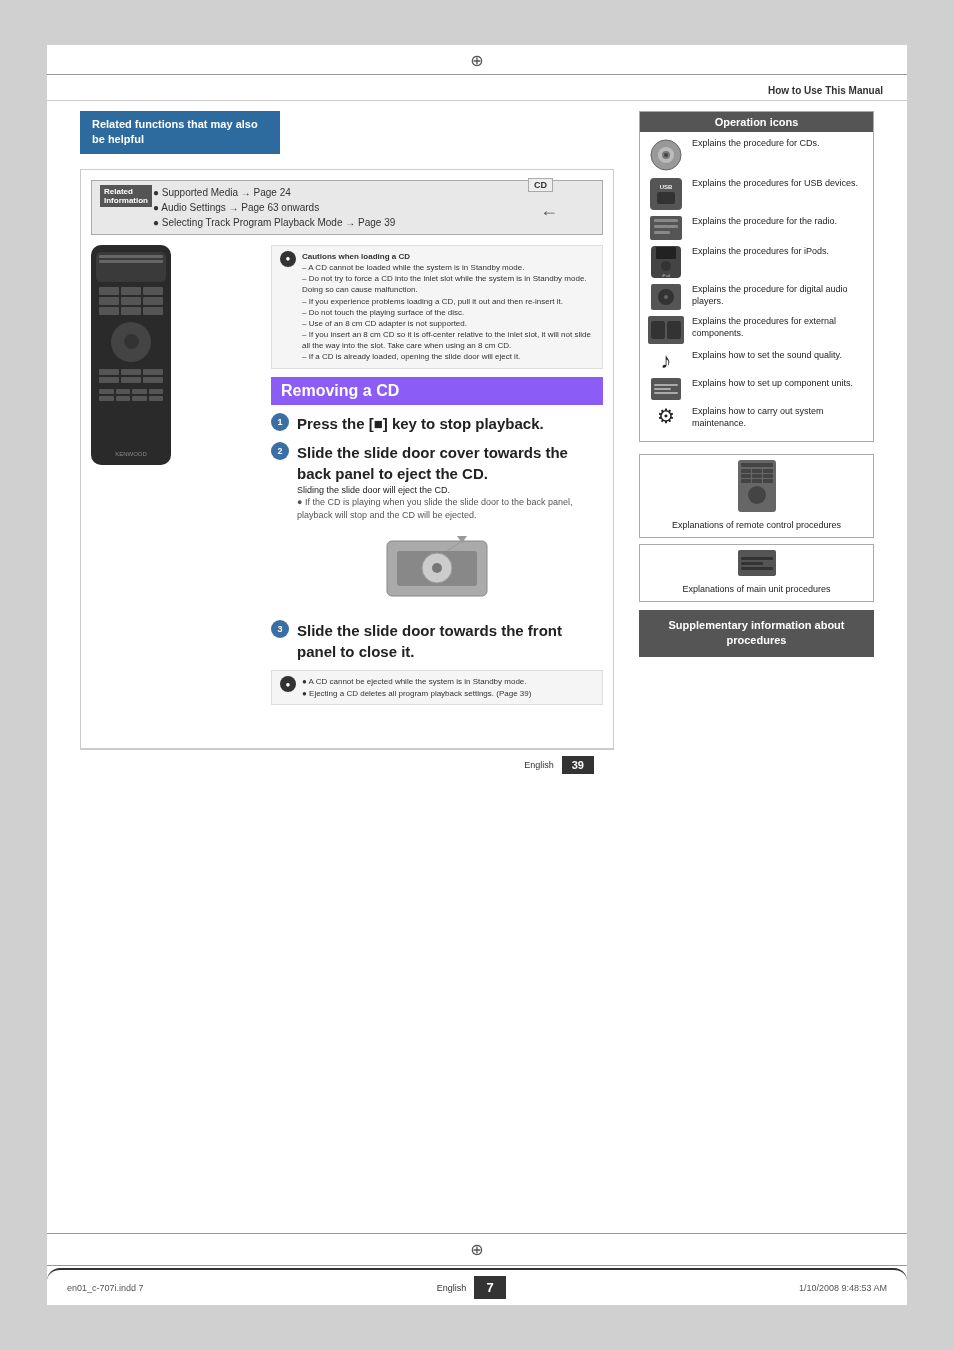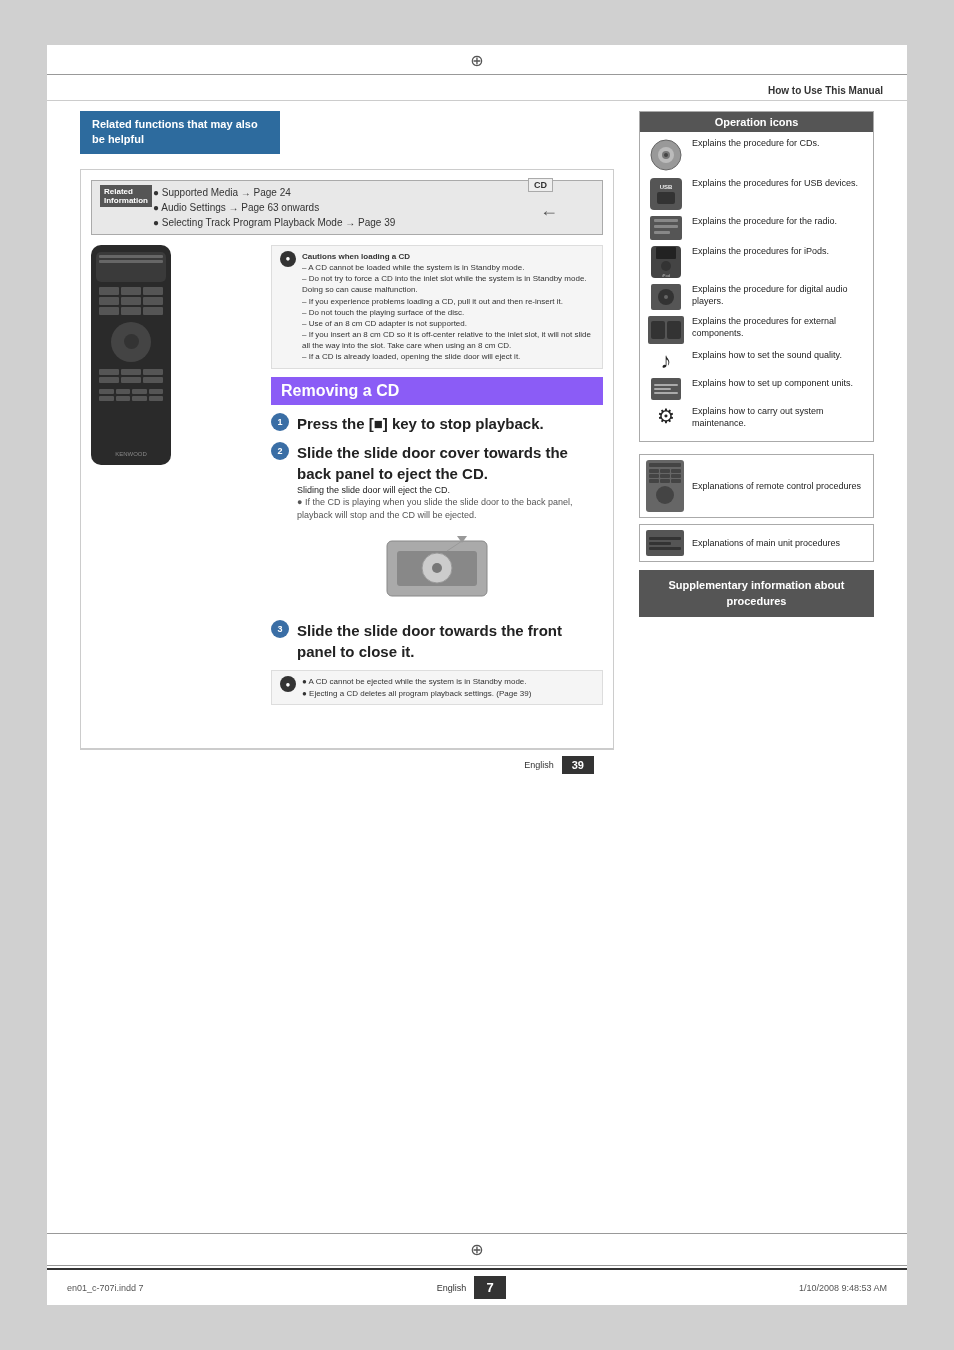--- a/index.html
+++ b/index.html
@@ -85,20 +85,21 @@
       flex: 1;
     }
     
     .explain-box {
       display: flex;
       align-items: center;
       gap: 8px;
       padding: 5px 6px;
       margin-bottom: 6px;
       border: 1px solid #aaa;
+      flex-direction: column;
     }
     .explain-text {
       font-size: 9px;
       color: #222;
       line-height: 1.3;
     }
     
     .suppl-box {
       background: #555;
       color: #fff;
@@ -281,20 +282,21 @@
       font-weight: bold;
       padding: 3px 10px;
     }
     
     .bottom-bar {
       display: flex;
       justify-content: space-between;
       align-items: center;
       padding: 6px 20px;
       border-top: 2px solid #333;
+      border-radius: 13px;
     }
     .bottom-file {
       font-size: 9px;
       color: #555;
     }
     .bottom-page {
       display: flex;
       align-items: center;
       gap: 8px;
     }

